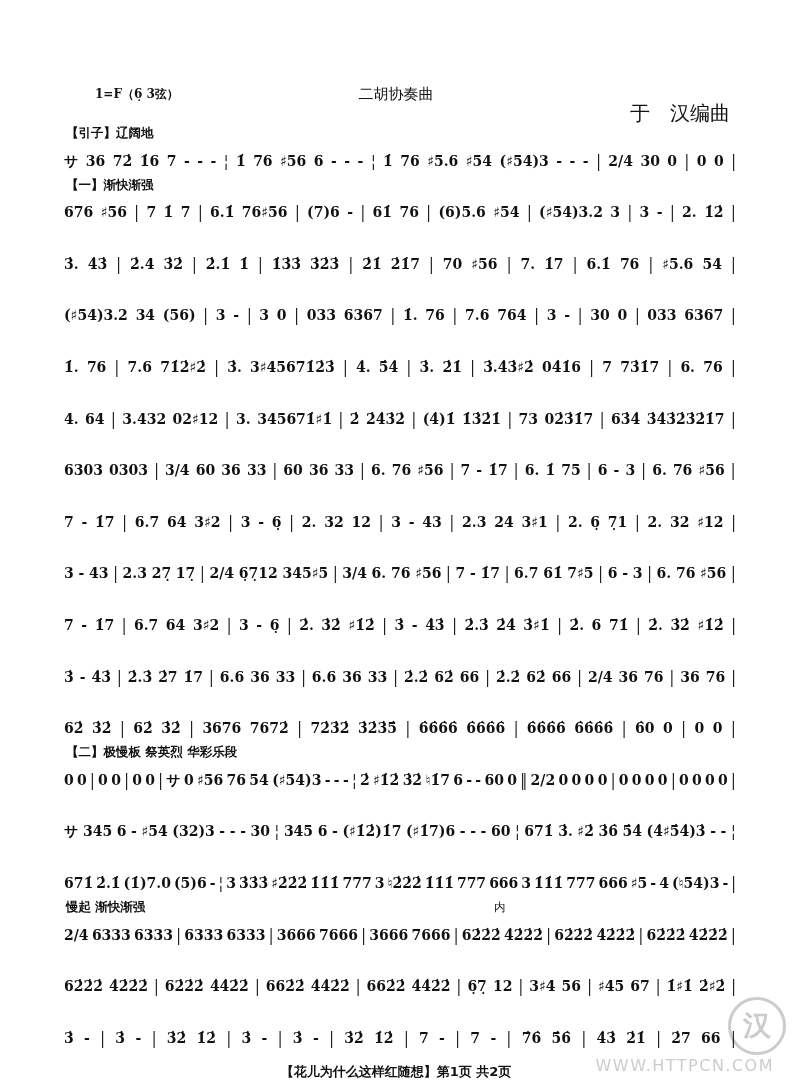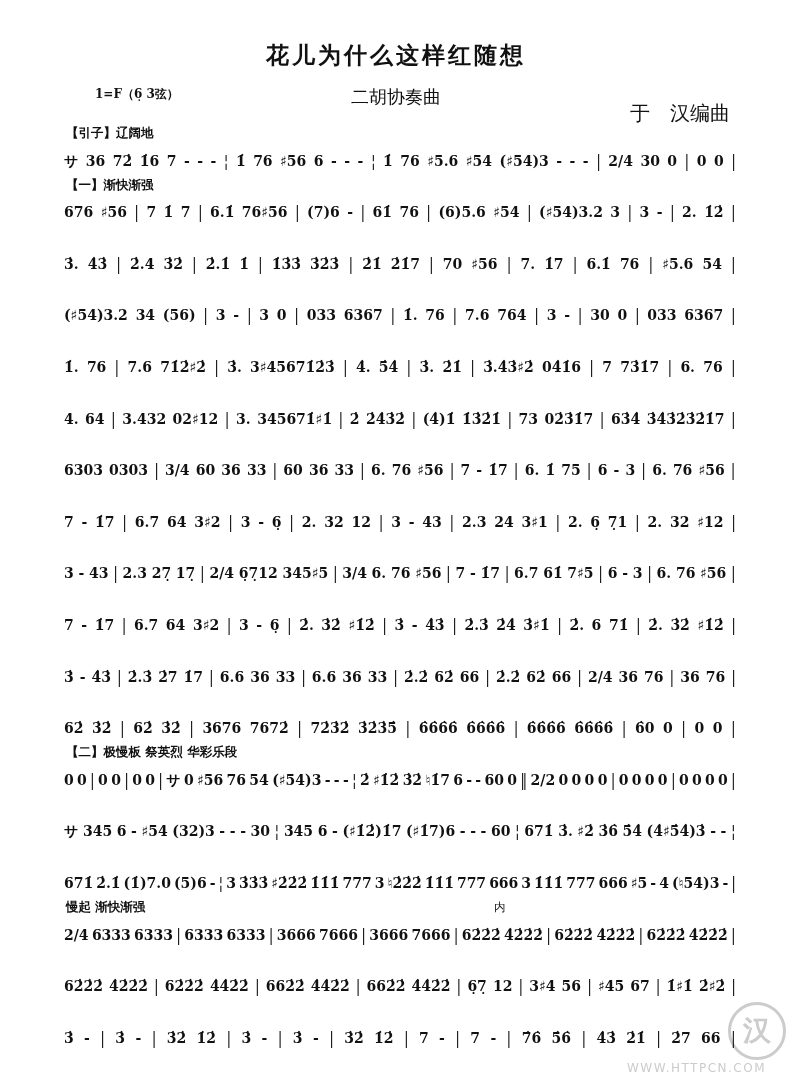--- a/index.html
+++ b/index.html
@@ -6,21 +6,21 @@
   .page{
     position:relative;width:792px;height:1091px;margin:0 auto;
     background:#ffffff;overflow:hidden;color:#111;
     font-family:"DejaVu Serif","Liberation Serif",serif;
   }
   .title{
     position:absolute;top:40px;left:0;right:0;text-align:center;
     font-size:23px;font-weight:bold;letter-spacing:3px;
     font-family:"DejaVu Sans","Liberation Sans",sans-serif;
   }
-  .subtitle{position:absolute;top:85px;left:0;right:0;text-align:center;font-size:18px;}
+  .subtitle{position:absolute;top:85px;left:0;right:0;text-align:center;font-size:15px;}
   .key-signature{position:absolute;top:86px;left:95px;font-size:12px;font-weight:bold;}
   .composer{position:absolute;top:100px;right:62px;font-size:20px;}
   .score{position:absolute;top:124px;left:64px;right:56px;z-index:2;}
   .line-block{position:relative;height:51.6px;}
   .section-label{
     position:absolute;top:1px;left:2px;font-size:12.5px;font-weight:bold;
     font-family:"DejaVu Sans","Liberation Sans",sans-serif;
   }
   .line-annotation{
     position:absolute;top:2px;left:64%;font-size:11.5px;
@@ -44,28 +44,27 @@
     display:flex;flex-direction:column;align-items:flex-end;
     color:#cccccc;font-family:"DejaVu Sans","Liberation Sans",sans-serif;
   }
   .wm-row{display:flex;align-items:center;gap:3px;}
   .wm-circle{
     width:52px;height:52px;border:3px solid #cccccc;border-radius:50%;
     display:flex;align-items:center;justify-content:center;
     font-size:28px;font-weight:bold;
   }
   .wm-site{font-size:38px;font-weight:bold;letter-spacing:2px;}
-  .wm-url{font-size:12px;letter-spacing:1.5px;margin-top:1px;margin-right:20px;}
+  .wm-url{font-size:16px;letter-spacing:1.5px;margin-top:1px;margin-right:12px;}
 </style>
 </head>
 <body>
 
 <div class="page">
 
-  <div class="title">花儿为什么这样红随想</div>
 
   <div class="subtitle">二胡协奏曲</div>
   <div class="key-signature">1=F（6̣ 3弦）</div>
   <div class="composer">于　汉编曲</div>
 
   <div class="watermark">
     <div class="wm-row">
       <span class="wm-circle">汉</span>
     </div>
     <span class="wm-url">WWW.HTTPCN.COM</span>
@@ -669,14 +668,15 @@
           <span class="tok">4̇3̇</span>
           <span class="tok">2̇1̇</span>
           <span class="tok bar">|</span>
           <span class="tok">2̇7</span>
           <span class="tok">66</span>
           <span class="tok bar">|</span>
         </div>
       </div>
     </div>
 
+  <div class="footer">【花儿为什么这样红随想】第1页 共2页</div>
 
 </div>
 
 </body></html>

